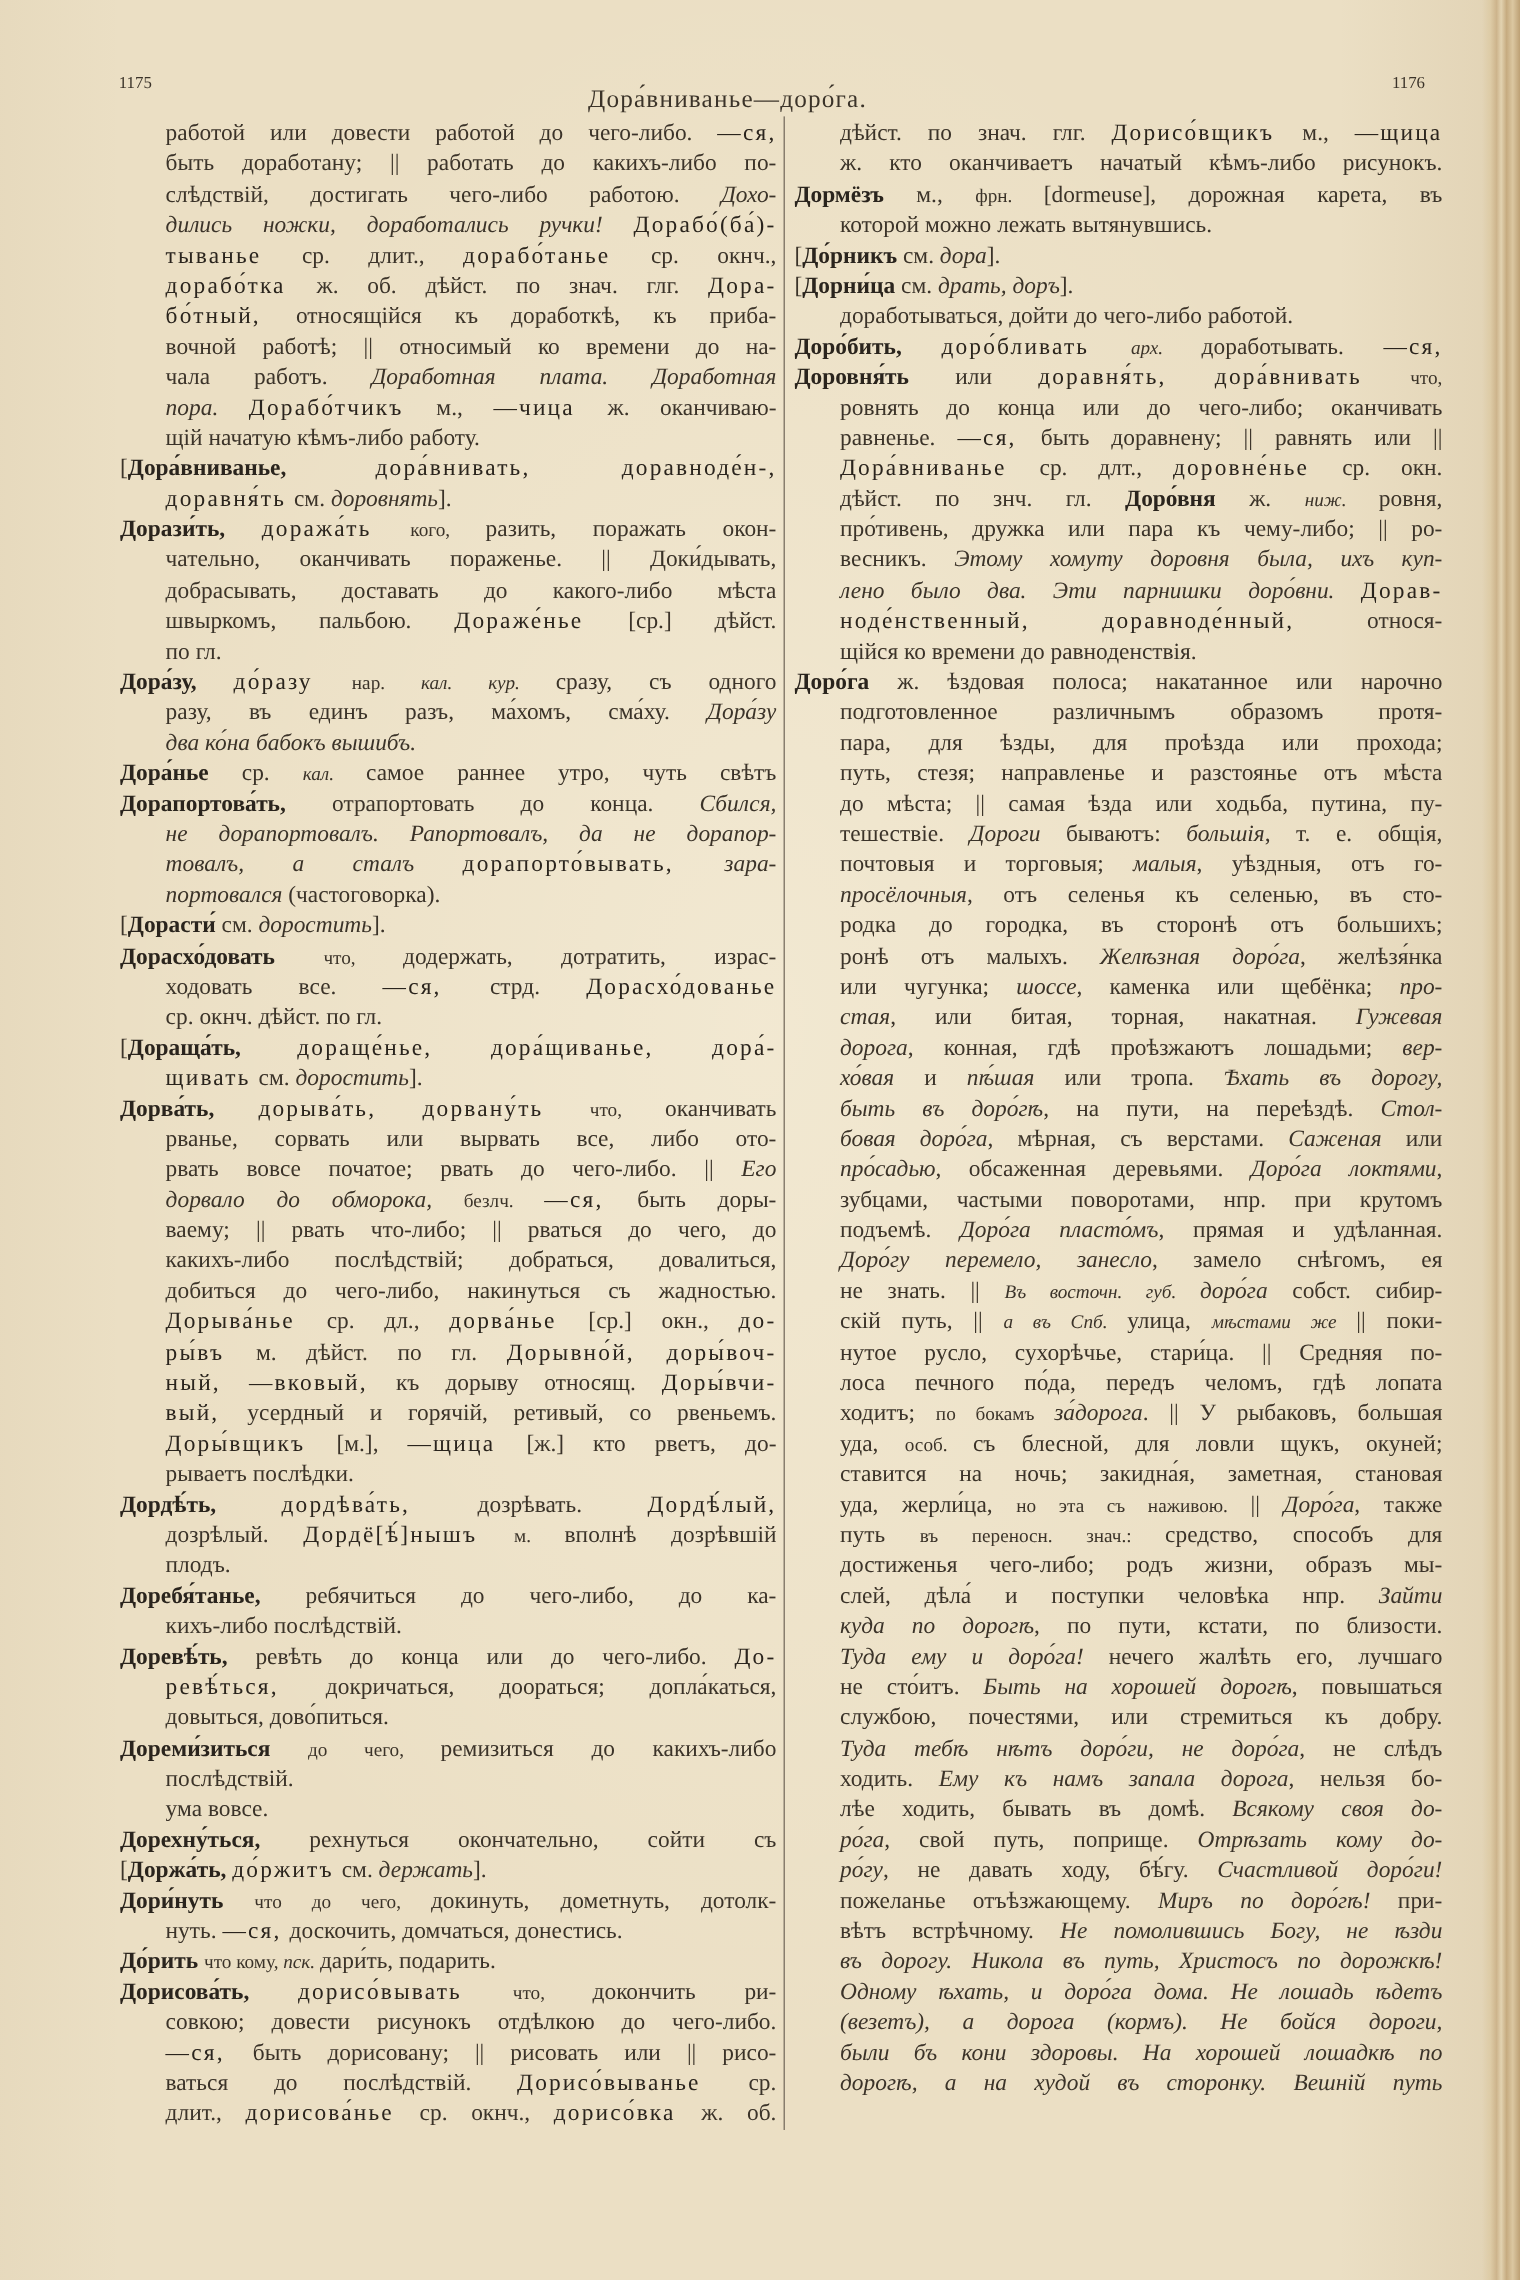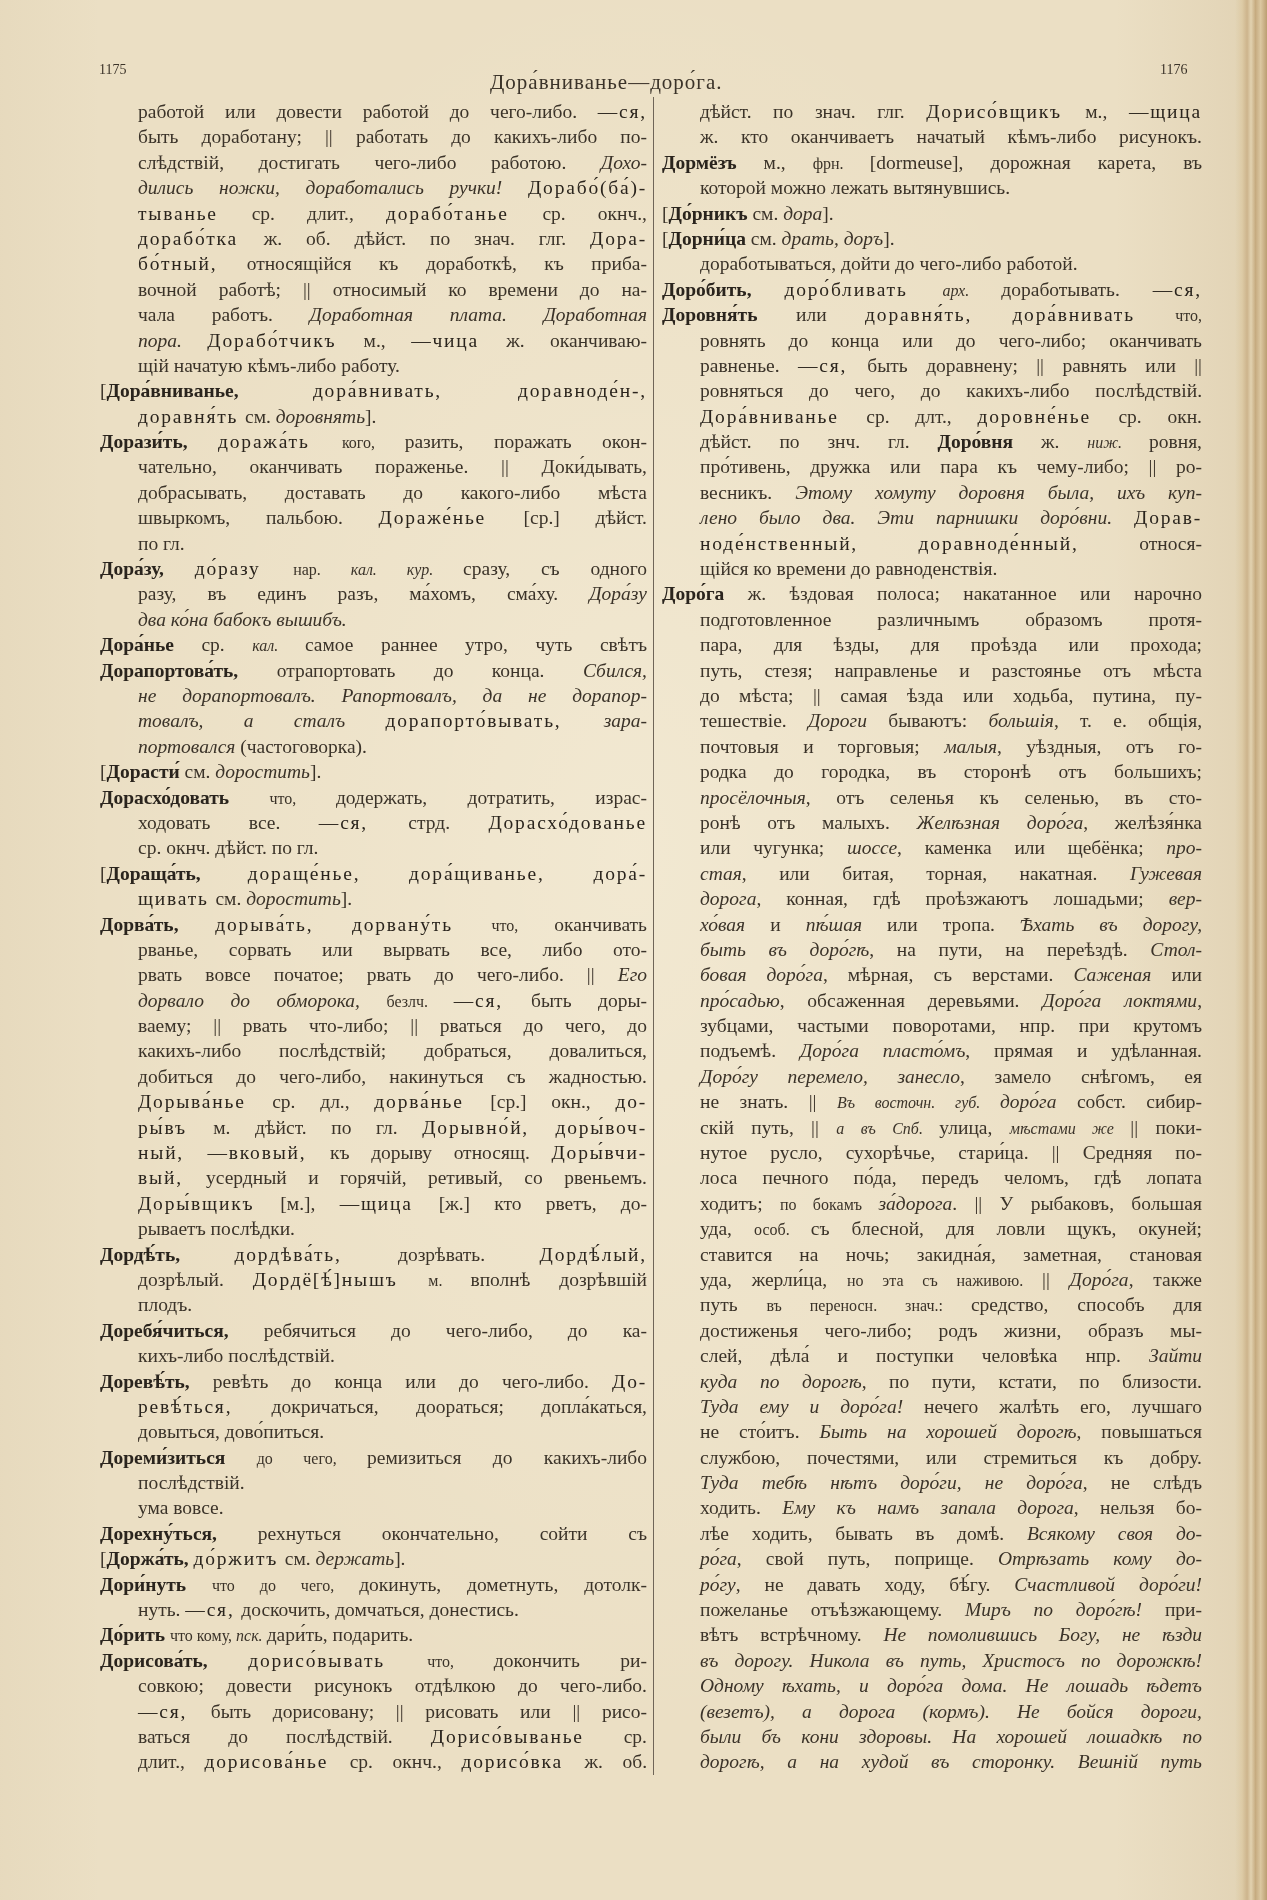--- a/index.html
+++ b/index.html
@@ -105,21 +105,21 @@
     <div class="line cont"><span class="seg n">добиться до чего-либо, накинуться съ жадностью.</span></div>
     <div class="line cont"><span class="seg s">Дорыва́нье </span><span class="seg n">ср. дл., </span><span class="seg s">дорва́нье </span><span class="seg n">[ср.] окн., </span><span class="seg s">до-</span></div>
     <div class="line cont"><span class="seg s">ры́въ </span><span class="seg n">м. дѣйст. по гл. </span><span class="seg s">Дорывно́й, доры́воч-</span></div>
     <div class="line cont"><span class="seg s">ный, —вковый, </span><span class="seg n">къ дорыву относящ. </span><span class="seg s">Доры́вчи-</span></div>
     <div class="line cont"><span class="seg s">вый, </span><span class="seg n">усердный и горячій, ретивый, со рвеньемъ.</span></div>
     <div class="line cont"><span class="seg s">Доры́вщикъ </span><span class="seg n">[м.], </span><span class="seg s">—щица </span><span class="seg n">[ж.] кто рветъ, до-</span></div>
     <div class="line cont end"><span class="seg n">рываетъ послѣдки.</span></div>
     <div class="line hang"><span class="seg b">Дордѣ́ть, </span><span class="seg s">дордѣва́ть, </span><span class="seg n">дозрѣвать. </span><span class="seg s">Дордѣ́лый,</span></div>
     <div class="line cont"><span class="seg n">дозрѣлый. </span><span class="seg s">Дордё[ѣ́]нышъ </span><span class="seg a">м. </span><span class="seg n">вполнѣ дозрѣвшій</span></div>
     <div class="line cont end"><span class="seg n">плодъ.</span></div>
-    <div class="line hang"><span class="seg b">Доребя́читься, </span><span class="seg n">ребячиться до чего-либо, до ка-</span></div>
+    <div class="line hang"><span class="seg b">Доребя́танье, </span><span class="seg n">ребячиться до чего-либо, до ка-</span></div>
     <div class="line cont end"><span class="seg n">кихъ-либо послѣдствій.</span></div>
     <div class="line hang"><span class="seg b">Доревѣ́ть, </span><span class="seg n">ревѣть до конца или до чего-либо. </span><span class="seg s">До-</span></div>
     <div class="line cont"><span class="seg s">ревѣ́ться, </span><span class="seg n">докричаться, доораться; допла́каться,</span></div>
     <div class="line cont end"><span class="seg n">довыться, дово́питься.</span></div>
     <div class="line hang"><span class="seg b">Дореми́зиться </span><span class="seg a">до чего, </span><span class="seg n">ремизиться до какихъ-либо</span></div>
     <div class="line cont end"><span class="seg n">послѣдствій.</span></div>
     <div class="line cont end"><span class="seg n">ума вовсе.</span></div>
     <div class="line hang"><span class="seg b">Дорехну́ться, </span><span class="seg n">рехнуться окончательно, сойти съ</span></div>
     <div class="line hang end"><span class="seg n">[</span><span class="seg b">Доржа́ть, </span><span class="seg s">до́ржитъ </span><span class="seg n">см. </span><span class="seg i">держать</span><span class="seg n">].</span></div>
     <div class="line hang"><span class="seg b">Дори́нуть </span><span class="seg a">что до чего, </span><span class="seg n">докинуть, дометнуть, дотолк-</span></div>
@@ -136,37 +136,36 @@
     <div class="line cont"><span class="seg n">ж. кто оканчиваетъ начатый кѣмъ-либо рисунокъ.</span></div>
     <div class="line hang"><span class="seg b">Дормёзъ </span><span class="seg n">м., </span><span class="seg a">фрн. </span><span class="seg n">[dormeuse], дорожная карета, въ</span></div>
     <div class="line cont end"><span class="seg n">которой можно лежать вытянувшись.</span></div>
     <div class="line hang end"><span class="seg n">[</span><span class="seg b">До́рникъ </span><span class="seg n">см. </span><span class="seg i">дора</span><span class="seg n">].</span></div>
     <div class="line hang end"><span class="seg n">[</span><span class="seg b">Дорни́ца </span><span class="seg n">см. </span><span class="seg i">драть, доръ</span><span class="seg n">].</span></div>
     <div class="line cont end"><span class="seg n">доработываться, дойти до чего-либо работой.</span></div>
     <div class="line hang"><span class="seg b">Доро́бить, </span><span class="seg s">доро́бливать </span><span class="seg ai">арх. </span><span class="seg n">доработывать. </span><span class="seg s">—ся,</span></div>
     <div class="line hang"><span class="seg b">Доровня́ть </span><span class="seg n">или </span><span class="seg s">доравня́ть, дора́внивать </span><span class="seg a">что,</span></div>
     <div class="line cont"><span class="seg n">ровнять до конца или до чего-либо; оканчивать</span></div>
     <div class="line cont"><span class="seg n">равненье. </span><span class="seg s">—ся, </span><span class="seg n">быть доравнену; || равнять или ||</span></div>
-    <div class="line cont"><span class="seg n">ровняться до чего, до какихъ-либо послѣдствій.</span></div>
     <div class="line cont"><span class="seg s">Дора́вниванье </span><span class="seg n">ср. длт., </span><span class="seg s">доровне́нье </span><span class="seg n">ср. окн.</span></div>
     <div class="line cont"><span class="seg n">дѣйст. по знч. гл. </span><span class="seg b">Доро́вня </span><span class="seg n">ж. </span><span class="seg ai">ниж. </span><span class="seg n">ровня,</span></div>
     <div class="line cont"><span class="seg n">про́тивень, дружка или пара къ чему-либо; || ро-</span></div>
     <div class="line cont"><span class="seg n">весникъ. </span><span class="seg i">Этому хомуту доровня была, ихъ куп-</span></div>
     <div class="line cont"><span class="seg i">лено было два. Эти парнишки доро́вни. </span><span class="seg s">Дорав-</span></div>
     <div class="line cont"><span class="seg s">ноде́нственный, доравноде́нный, </span><span class="seg n">относя-</span></div>
     <div class="line cont end"><span class="seg n">щійся ко времени до равноденствія.</span></div>
     <div class="line hang"><span class="seg b">Доро́га </span><span class="seg n">ж. ѣздовая полоса; накатанное или нарочно</span></div>
     <div class="line cont"><span class="seg n">подготовленное различнымъ образомъ протя-</span></div>
     <div class="line cont"><span class="seg n">пара, для ѣзды, для проѣзда или прохода;</span></div>
     <div class="line cont"><span class="seg n">путь, стезя; направленье и разстоянье отъ мѣста</span></div>
     <div class="line cont"><span class="seg n">до мѣста; || самая ѣзда или ходьба, путина, пу-</span></div>
     <div class="line cont"><span class="seg n">тешествіе. </span><span class="seg i">Дороги </span><span class="seg n">бываютъ: </span><span class="seg i">большія</span><span class="seg n">, т. е. общія,</span></div>
     <div class="line cont"><span class="seg n">почтовыя и торговыя; </span><span class="seg i">малыя</span><span class="seg n">, уѣздныя, отъ го-</span></div>
+    <div class="line cont"><span class="seg i">просёлочныя</span><span class="seg n">, отъ селенья къ селенью, въ сто-</span></div>
     <div class="line cont"><span class="seg n">родка до городка, въ сторонѣ отъ большихъ;</span></div>
-    <div class="line cont"><span class="seg i">просёлочныя</span><span class="seg n">, отъ селенья къ селенью, въ сто-</span></div>
     <div class="line cont"><span class="seg n">ронѣ отъ малыхъ. </span><span class="seg i">Желѣзная доро́га</span><span class="seg n">, желѣзя́нка</span></div>
     <div class="line cont"><span class="seg n">или чугунка; </span><span class="seg i">шоссе</span><span class="seg n">, каменка или щебёнка; </span><span class="seg i">про-</span></div>
     <div class="line cont"><span class="seg i">стая</span><span class="seg n">, или битая, торная, накатная. </span><span class="seg i">Гужевая</span></div>
     <div class="line cont"><span class="seg i">дорога</span><span class="seg n">, конная, гдѣ проѣзжаютъ лошадьми; </span><span class="seg i">вер-</span></div>
     <div class="line cont"><span class="seg i">хо́вая </span><span class="seg n">и </span><span class="seg i">пѣ́шая </span><span class="seg n">или тропа. </span><span class="seg i">Ѣхать въ дорогу,</span></div>
     <div class="line cont"><span class="seg i">быть въ доро́гѣ</span><span class="seg n">, на пути, на переѣздѣ. </span><span class="seg i">Стол-</span></div>
     <div class="line cont"><span class="seg i">бовая доро́га</span><span class="seg n">, мѣрная, съ верстами. </span><span class="seg i">Саженая </span><span class="seg n">или</span></div>
     <div class="line cont"><span class="seg i">про́садью</span><span class="seg n">, обсаженная деревьями. </span><span class="seg i">Доро́га локтями</span><span class="seg n">,</span></div>
     <div class="line cont"><span class="seg n">зубцами, частыми поворотами, нпр. при крутомъ</span></div>
     <div class="line cont"><span class="seg n">подъемѣ. </span><span class="seg i">Доро́га пласто́мъ</span><span class="seg n">, прямая и удѣланная.</span></div>

